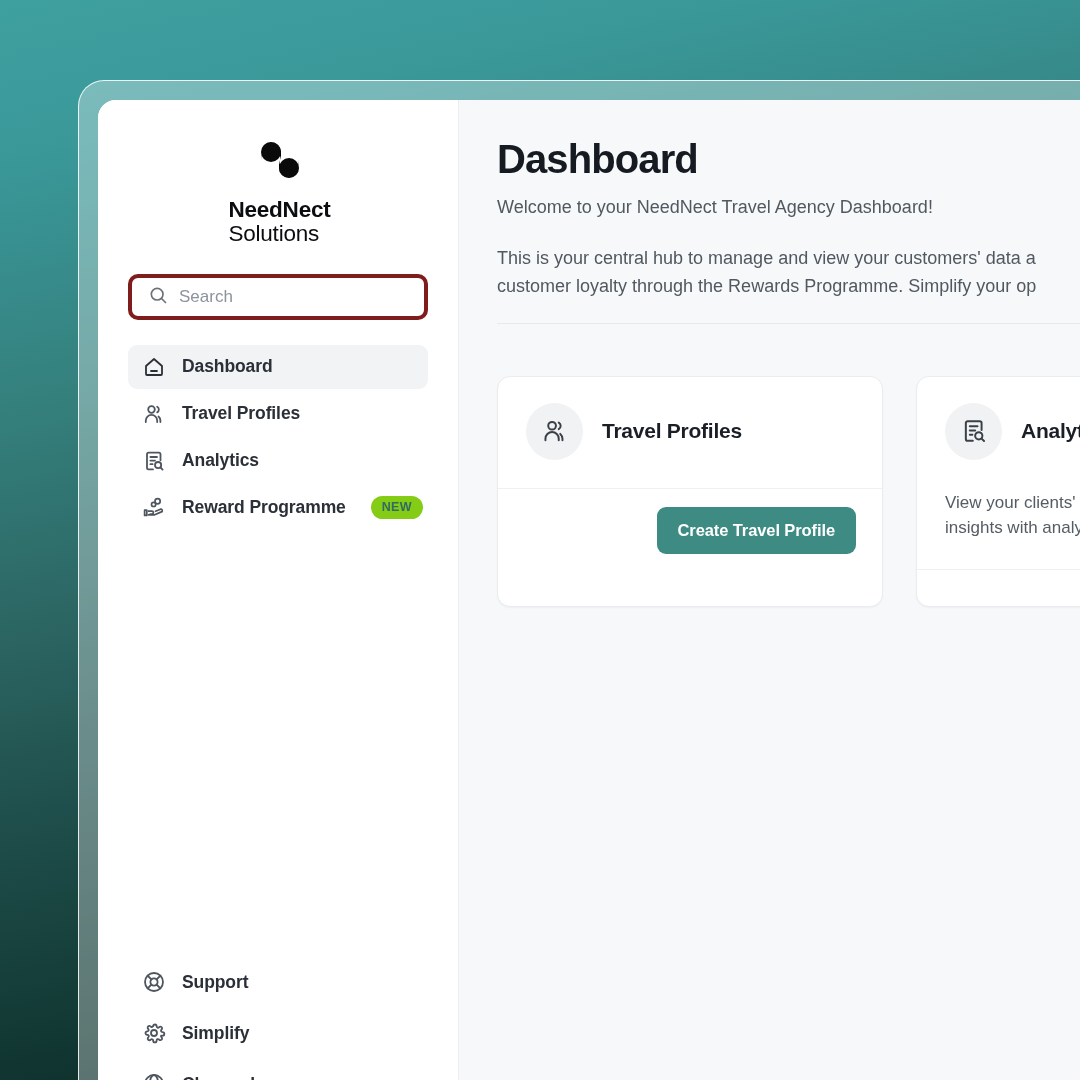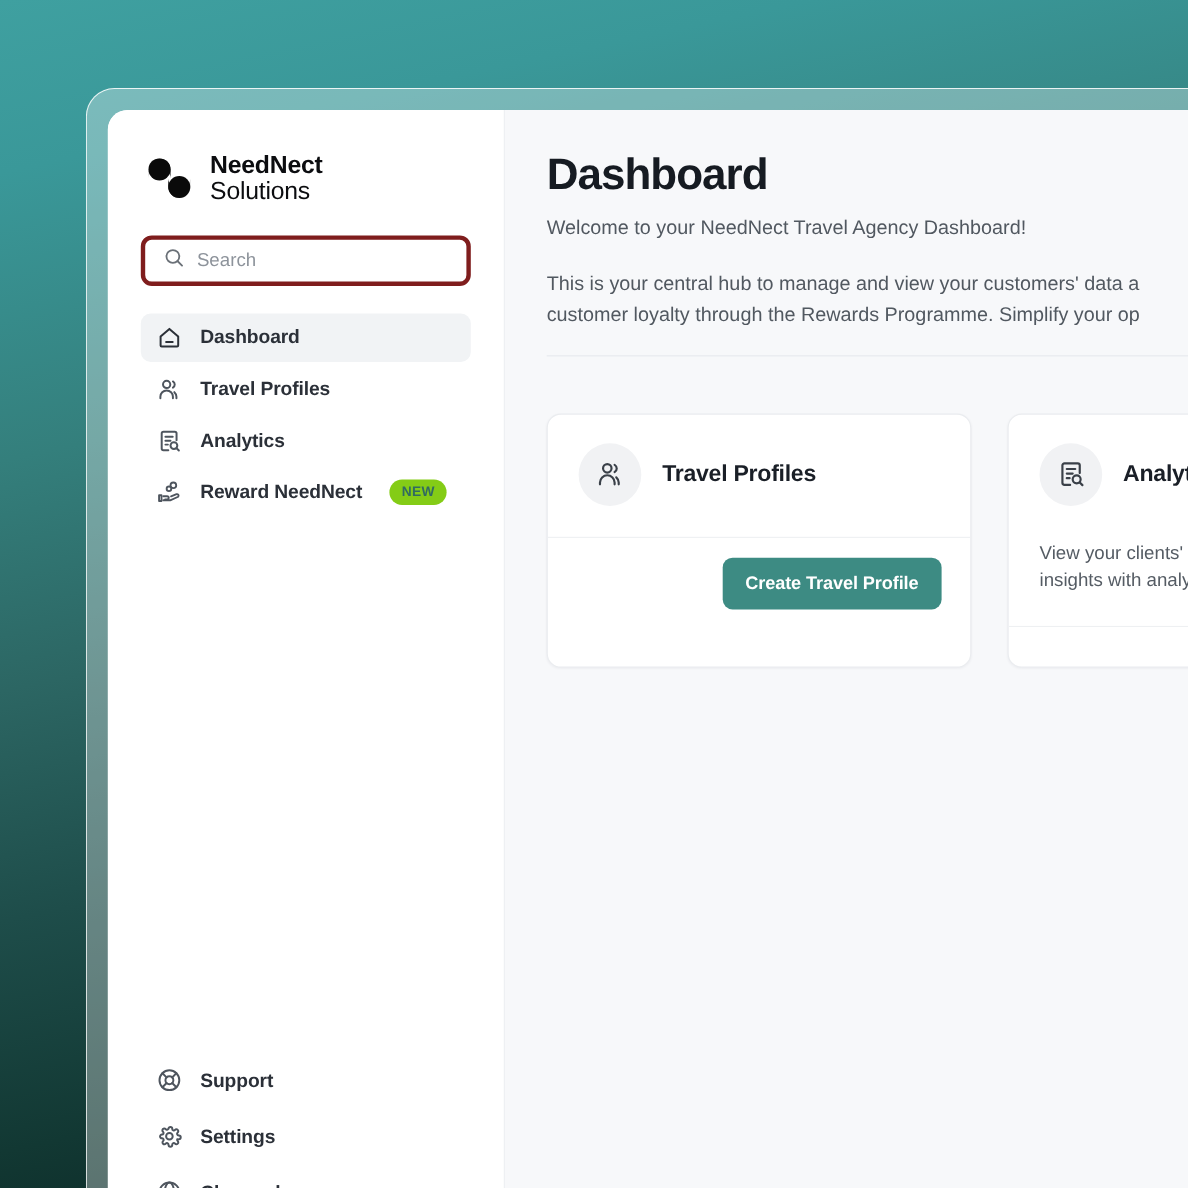--- a/index.html
+++ b/index.html
@@ -66,20 +66,21 @@
     padding: 0 30px;
     position: relative;
   }
 
   #brand {
     display: flex;
     align-items: center;
     gap: 14px;
     margin-top: 38px;
     margin-left: 3px;
+    flex-direction: column;
   }
   #brand-mark {
     width: 46px; height: 44px;
     flex: 0 0 46px;
     position: relative;
   }
   #brand-text {
     font-size: 22.5px;
     font-weight: 700;
     line-height: 1.08;
@@ -333,21 +334,21 @@
         <div class="nav-item">
           <span class="nav-ico">
             <svg width="24" height="24" viewBox="0 0 24 24" fill="none" stroke="currentColor" stroke-width="1.7" stroke-linecap="round" stroke-linejoin="round">
               <circle cx="15.6" cy="5.2" r="2.6"></circle>
               <circle cx="11.6" cy="8.4" r="2.1"></circle>
               <path d="M2.6 14.2 h2.2 v5.2 H2.6 Z"></path>
               <path d="M6.4 15.1 h3.5 a1.5 1.5 0 0 1 0 3 H8.1"></path>
               <path d="M6.4 18.8 h6.3 l7.3-3.2 a1.5 1.5 0 0 0-1.5-2.4 l-5 2"></path>
             </svg>
           </span>
-          <span class="nav-label">Reward NeedNect</span>
+          <span class="nav-label">Reward Programme</span>
           <span class="badge-new">NEW</span>
         </div>
 
       </nav>
 
       <nav id="nav-footer">
 
         <div class="nav-item">
           <span class="nav-ico">
             <svg width="24" height="24" viewBox="0 0 24 24" fill="none" stroke="currentColor" stroke-width="1.8" stroke-linecap="round" stroke-linejoin="round">
@@ -362,21 +363,21 @@
           <span class="nav-label">Support</span>
         </div>
 
         <div class="nav-item">
           <span class="nav-ico">
             <svg width="24" height="24" viewBox="0 0 24 24" fill="none" stroke="currentColor" stroke-width="1.8" stroke-linecap="round" stroke-linejoin="round">
               <circle cx="12" cy="12" r="3"></circle>
               <path d="M19.1 14.6a1.4 1.4 0 0 0 .3 1.5l.1.1a1.7 1.7 0 1 1-2.4 2.4l-.1-.1a1.4 1.4 0 0 0-1.5-.3 1.4 1.4 0 0 0-.9 1.3v.2a1.7 1.7 0 0 1-3.4 0v-.1a1.4 1.4 0 0 0-.9-1.3 1.4 1.4 0 0 0-1.5.3l-.1.1a1.7 1.7 0 1 1-2.4-2.4l.1-.1a1.4 1.4 0 0 0 .3-1.5 1.4 1.4 0 0 0-1.3-.9H5.2a1.7 1.7 0 1 1 0-3.4h.1a1.4 1.4 0 0 0 1.3-.9 1.4 1.4 0 0 0-.3-1.5l-.1-.1a1.7 1.7 0 1 1 2.4-2.4l.1.1a1.4 1.4 0 0 0 1.5.3h.1a1.4 1.4 0 0 0 .9-1.3V5.2a1.7 1.7 0 1 1 3.4 0v.1a1.4 1.4 0 0 0 .9 1.3 1.4 1.4 0 0 0 1.5-.3l.1-.1a1.7 1.7 0 1 1 2.4 2.4l-.1.1a1.4 1.4 0 0 0-.3 1.5v.1a1.4 1.4 0 0 0 1.3.9h.2a1.7 1.7 0 0 1 0 3.4h-.1a1.4 1.4 0 0 0-1.3.9Z"></path>
             </svg>
           </span>
-          <span class="nav-label">Settings</span>
+          <span class="nav-label">Simplify</span>
         </div>
 
         <div class="nav-item">
           <span class="nav-ico">
             <svg width="24" height="24" viewBox="0 0 24 24" fill="none" stroke="currentColor" stroke-width="1.8" stroke-linecap="round" stroke-linejoin="round">
               <circle cx="12" cy="12" r="9"></circle>
               <line x1="3" y1="12" x2="21" y2="12"></line>
               <ellipse cx="12" cy="12" rx="4.2" ry="9"></ellipse>
             </svg>
           </span>

